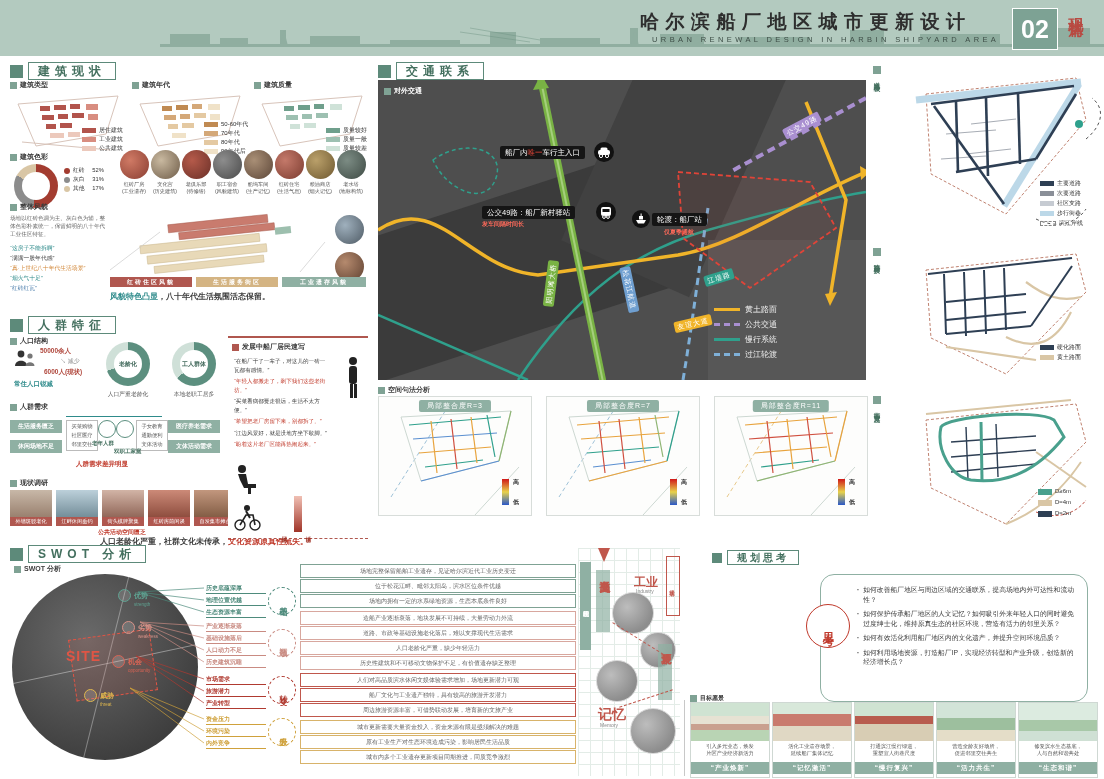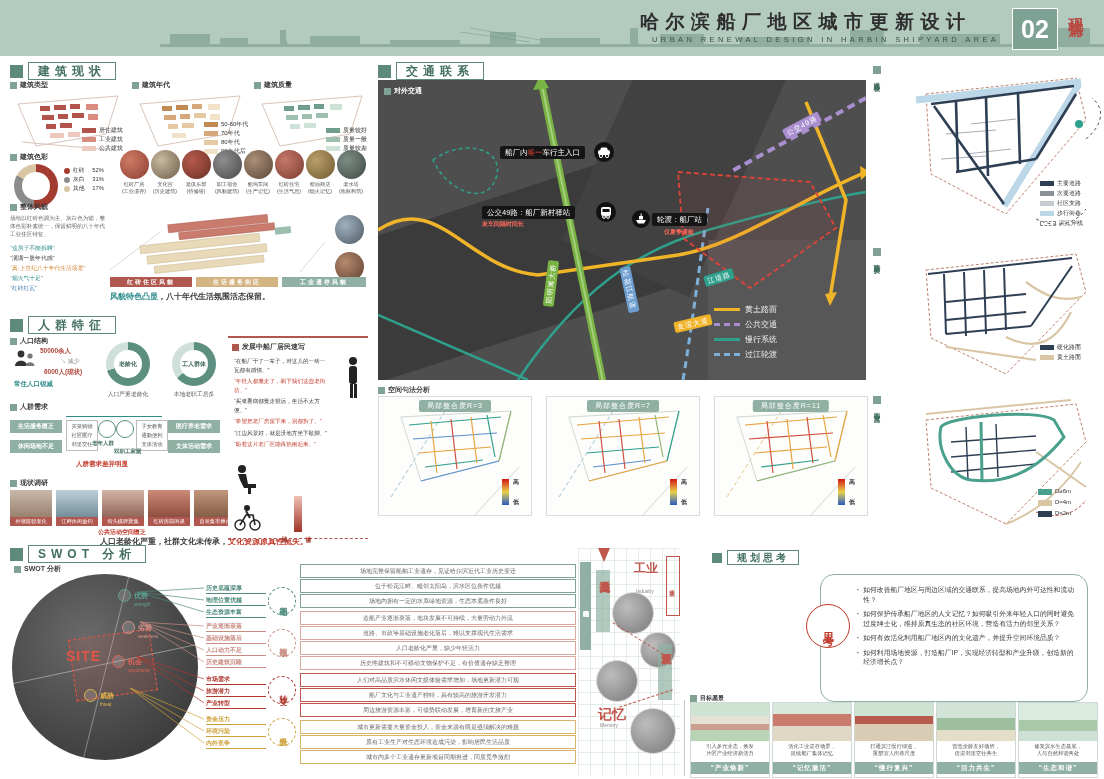--- a/index.html
+++ b/index.html
@@ -848,21 +848,21 @@
     <div class="abs" style="left:20px;top:0;width:0;height:0;border-left:6px solid transparent;border-right:6px solid transparent;border-top:14px solid #c0574c;"></div>
     <div class="abs" style="left:2px;top:14px;width:11px;height:88px;background:#8fb0a3;display:flex;align-items:center;justify-content:center;">
       <span class="vt" style="font-size:6px;color:#fff;">现状问题梳理</span>
       </div>
     <div class="abs" style="left:88px;top:8px;width:12px;height:58px;border:1px solid #c0574c;display:flex;align-items:center;justify-content:center;">
       <span class="vt" style="font-size:5.5px;color:#c0574c;">现状矛盾</span>
       </div>
     <div class="abs" style="left:18px;top:22px;width:14px;height:62px;background:#8fb0a3;opacity:.7;"></div>
     <div class="kw vt" style="left:19px;top:24px;font-size:11px;">交通孤岛</div>
     <div class="gcirc" style="left:34px;top:44px;width:40px;height:40px;"></div>
-    <div class="kw" style="left:56px;top:12px;font-size:12px;text-align:center;">工业</div>
+    <div class="kw" style="left:56px;top:26px;font-size:12px;text-align:center;">工业</div>
     <div class="abs" style="left:58px;top:40px;font-size:5px;color:#888;">Industry</div>
     <div class="gcirc" style="left:62px;top:84px;width:34px;height:34px;"></div>
     <div class="abs" style="left:80px;top:96px;width:14px;height:56px;background:#8fb0a3;opacity:.7;"></div>
     <div class="kw vt" style="left:81px;top:98px;font-size:10px;">环境荒废</div>
     <div class="gcirc" style="left:18px;top:112px;width:40px;height:40px;"></div>
     <div class="kw" style="left:20px;top:158px;font-size:14px;">记忆</div>
     <div class="abs" style="left:22px;top:174px;font-size:5px;color:#888;">Memory</div>
     <div class="gcirc" style="left:52px;top:160px;width:44px;height:44px;"></div>
     <div class="abs" style="left:30px;top:90px;width:60px;border-top:1px dashed #c0574c;transform:rotate(32deg);"></div>
     <div class="abs" style="left:40px;top:150px;width:56px;border-top:1px dashed #c0574c;transform:rotate(-18deg);"></div>

